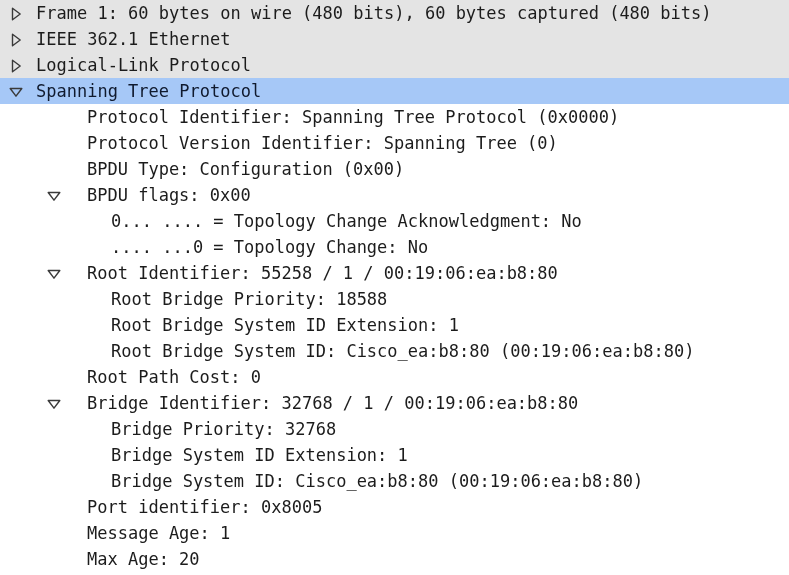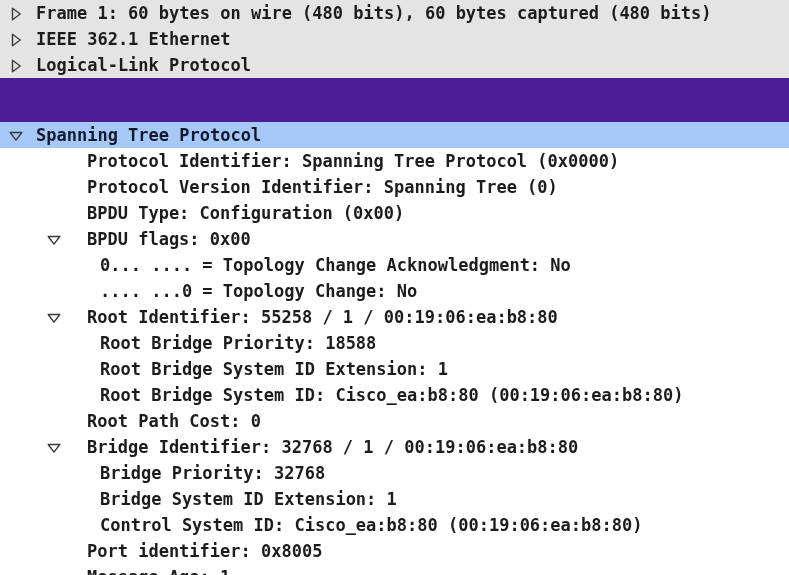--- a/index.html
+++ b/index.html
@@ -11,42 +11,40 @@
     width: 789px;
     height: 575px;
     overflow: hidden;
     font-family: "DejaVu Sans Mono", "Liberation Mono", monospace;
   }
 
   #tree {
     width: 789px;
     height: 404px;
     position: relative;
-    background: #4c1d95;
+    background: #c4b5fd;
     box-sizing: border-box;
-    font-weight: bold;
   }
 
   .row {
     height: 26px;
     line-height: 26px;
     position: relative;
     white-space: nowrap;
     font-size: 17px;
     color: #1c1c1c;
     background: #ffffff;
     box-sizing: border-box;
   }
   .row.alt {
     background: #e4e4e4;
   }
   .row.selected {
     background: #a6c8f7;
     color: #101a2e;
-    margin-top: 44px;
   }
 
   
   .toggle {
     position: absolute;
     top: 0;
     width: 22px;
     height: 26px;
     display: block;
   }
@@ -63,21 +61,21 @@
     display: block;
     position: absolute;
     top: 0;
     height: 26px;
     line-height: 26px;
   }
 
   
   .ind0 { left: 36px; }
   .ind1 { left: 75px; margin-left: 12px; }
-  .ind2 { left: 100px; }
+  .ind2 { left: 111px; }
 </style>
 </head>
 <body>
 
 <div id="tree">
     <div class="row alt">
       <span class="toggle lvl0">
         <svg width="16" height="16" viewBox="0 0 16 16">
           <path d="M4.5 2.2 L12.2 8 L4.5 13.8 Z" fill="none" stroke="#3a3a3a" stroke-width="1.4" stroke-linejoin="round"></path>
         </svg>
@@ -159,21 +157,21 @@
       </span>
       <span class="label ind1">Bridge Identifier: 32768 / 1 / 00:19:06:ea:b8:80</span>
     </div>
     <div class="row">
       <span class="label ind2">Bridge Priority: 32768</span>
     </div>
     <div class="row">
       <span class="label ind2">Bridge System ID Extension: 1</span>
     </div>
     <div class="row">
-      <span class="label ind2">Control System ID: Cisco_ea:b8:80 (00:19:06:ea:b8:80)</span>
+      <span class="label ind2">Bridge System ID: Cisco_ea:b8:80 (00:19:06:ea:b8:80)</span>
     </div>
     <div class="row">
       <span class="label ind1">Port identifier: 0x8005</span>
     </div>
     <div class="row">
       <span class="label ind1">Message Age: 1</span>
     </div>
     <div class="row">
       <span class="label ind1">Max Age: 20</span>
     </div>

